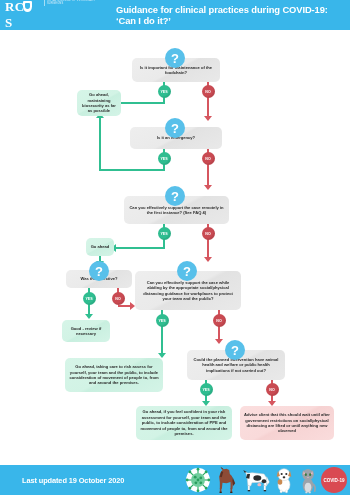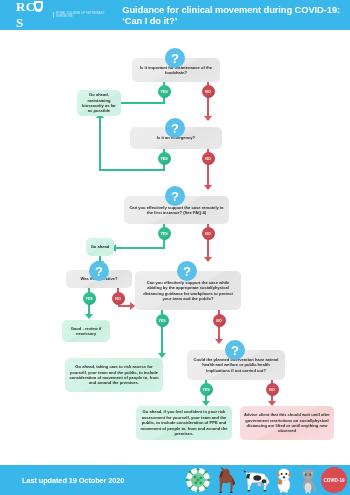--- a/index.html
+++ b/index.html
@@ -12,22 +12,22 @@
   }
 
   
   .header {
     position: absolute; left: 0; top: 0;
     width: 350px; height: 30px;
     background: #39b6ea;
     display: flex; align-items: center;
   }
   .logo-wrap {
-    display: flex; align-items: center;
-    margin-left: 16px; gap: 8px;
+    display: flex; align-items: flex-start;
+    margin-left: 5px; gap: 8px;
   }
   .logo-rcvs {
     color: #ffffff;
     font-size: 13px;
     font-weight: bold;
     letter-spacing: 0.3px;
     position: relative;
     font-family: "Liberation Serif", serif;
   }
   .logo-shield {
@@ -188,21 +188,21 @@
   .animal { display:block; }
 </style>
 </head>
 <body>
 
 <div class="header">
   <div class="logo-wrap">
     <span class="logo-rcvs"><span>RC</span><span class="logo-shield"></span><span>S</span></span>
     <span class="logo-sub">ROYAL COLLEGE OF VETERINARY SURGEONS</span>
   </div>
-  <div class="header-title">Guidance for clinical movement during COVID-19: ‘Can I do it?’</div>
+  <div class="header-title">Guidance for clinical practices during COVID-19: ‘Can I do it?’</div>
 </div>
 
 <div class="canvas">
 
   <div class="qmark" style="left:165px; top:18px;">?</div>
   <div class="node q" style="left:132px; top:28px; width:88px; height:24px;">Is it important for maintenance of the foodchain?</div>
 
   <div class="line g" style="left:163px; top:52px; width:2px; height:9px;"></div>
   <div class="pill yes" style="left:157.5px; top:55px;">YES</div>
   <div class="line g" style="left:163px; top:66px; width:2px; height:8px;"></div>

